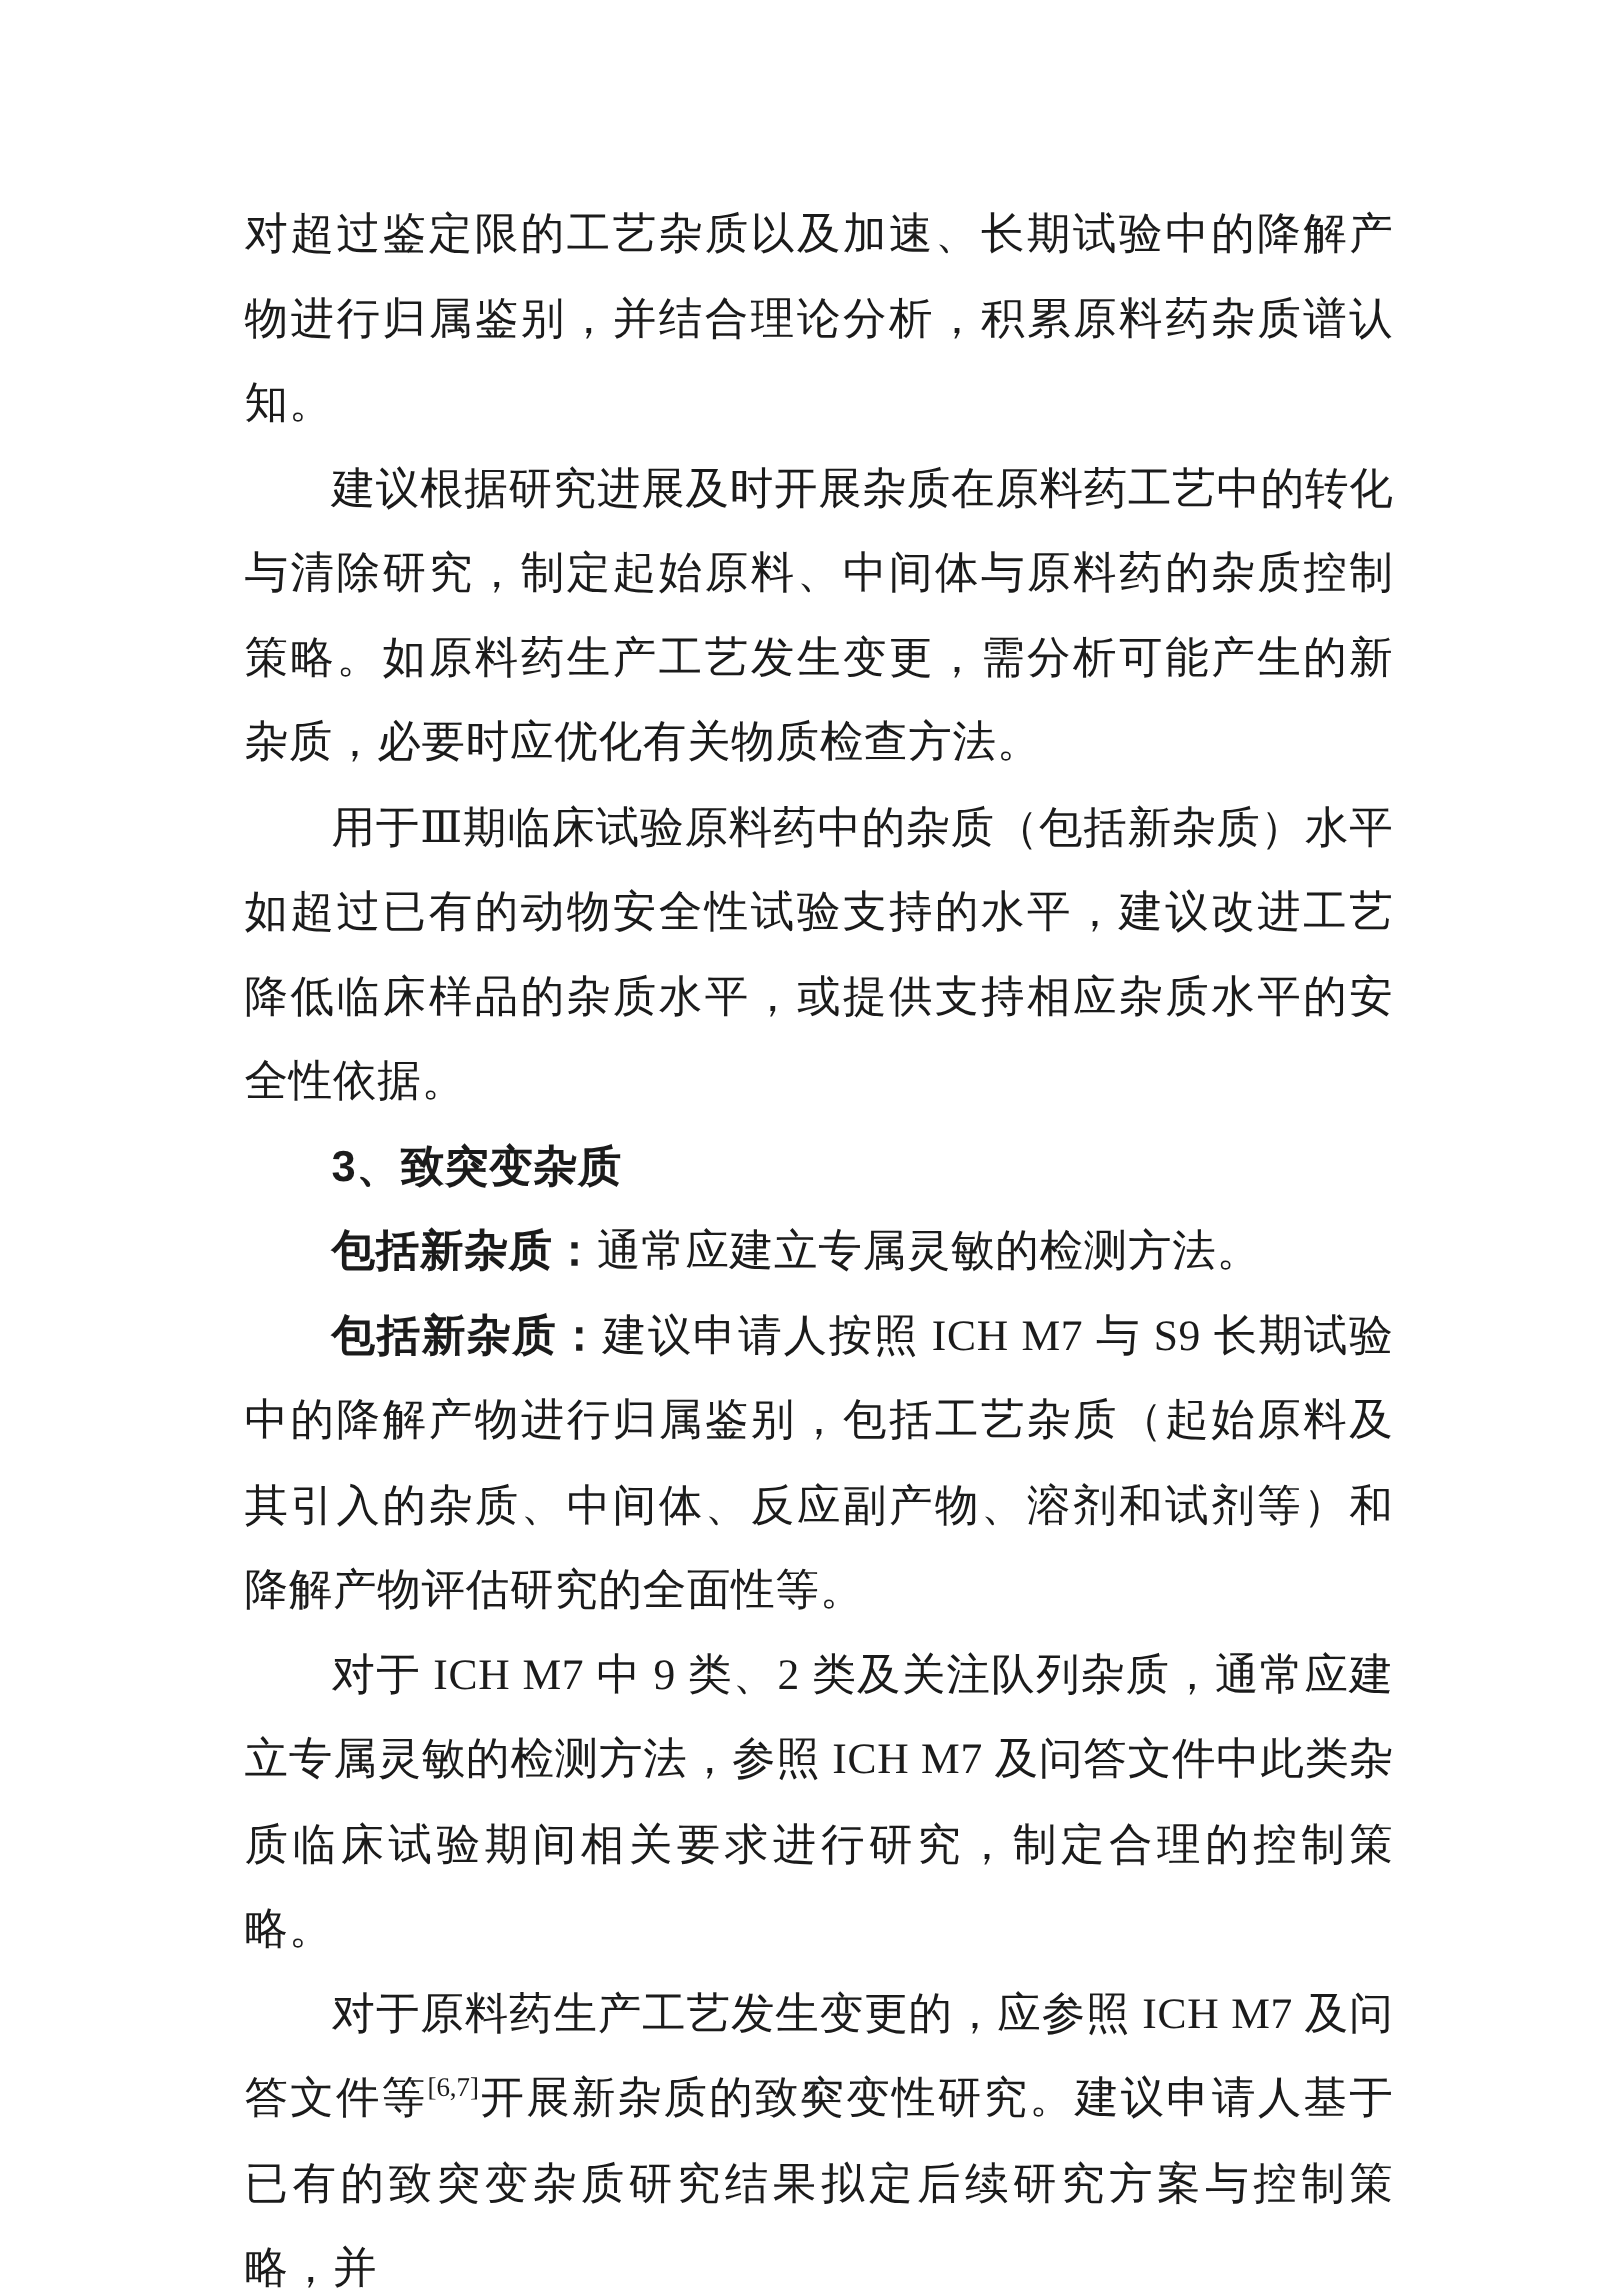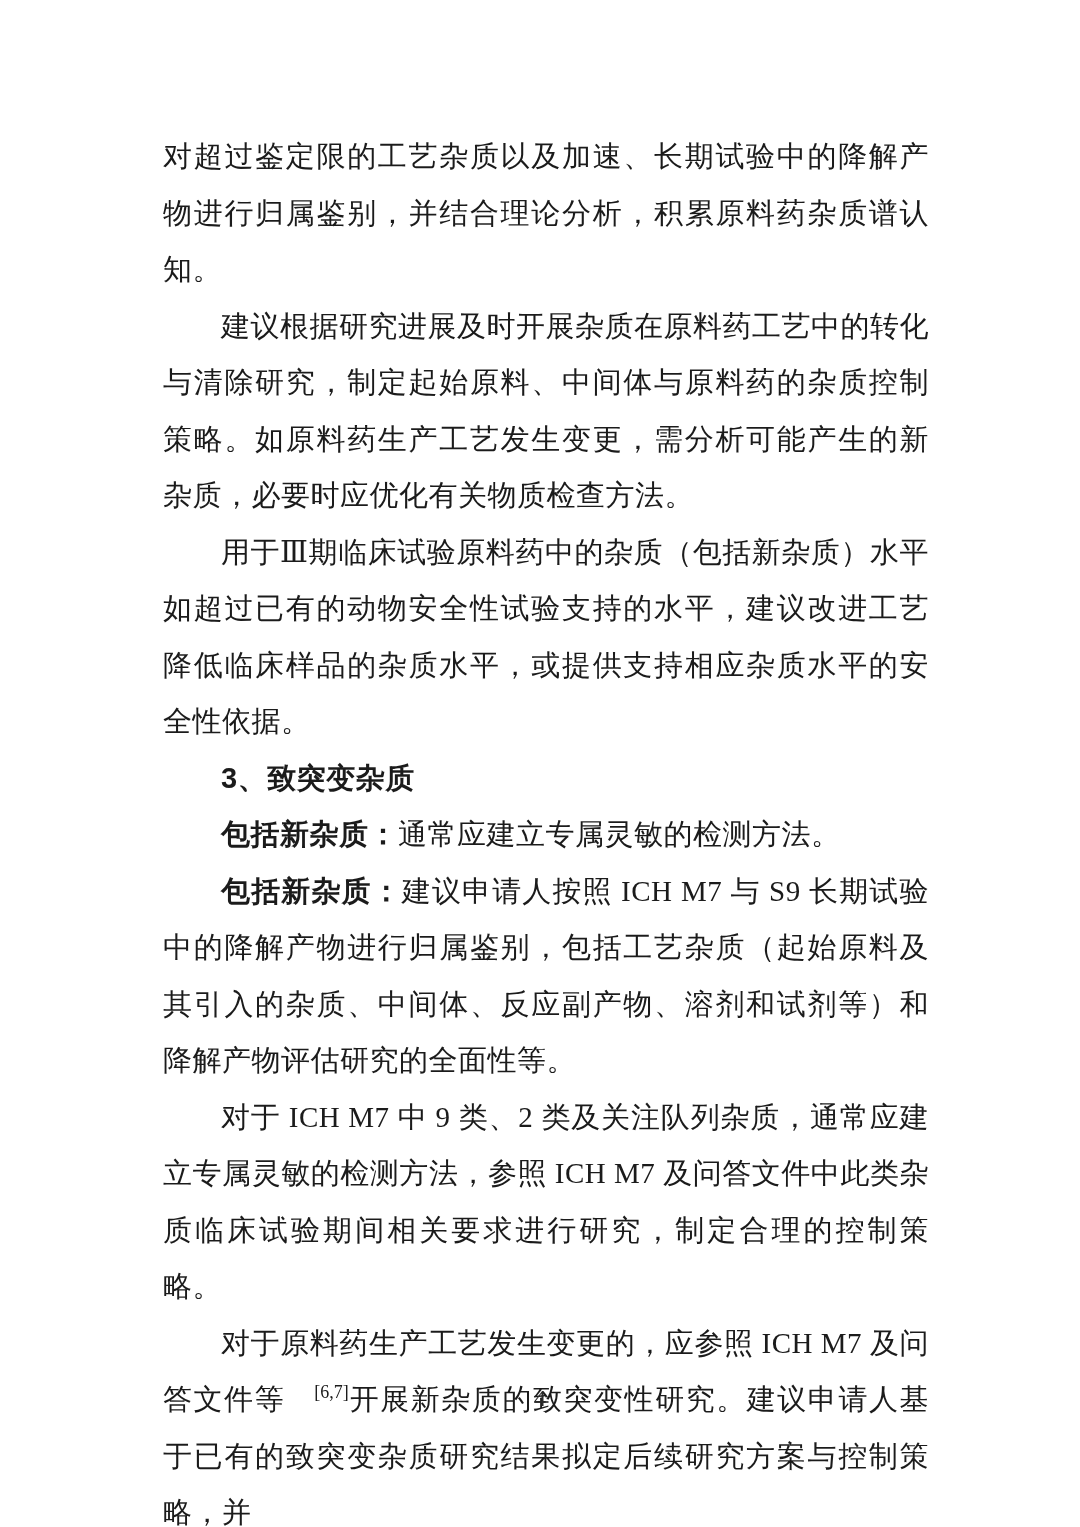--- a/index.html
+++ b/index.html
@@ -44,21 +44,20 @@
   .lead,
   .heading {
     font-weight: bold;
     font-family: "Liberation Sans", "DejaVu Sans", sans-serif;
   }
   sup.cite {
     font-size: 0.62em;
     line-height: 0;
     vertical-align: super;
     letter-spacing: 0;
-    margin-left: 29px;
   }
   .page-number {
     position: absolute;
     top: 1384px;
     left: 0;
     width: 100%;
     text-align: center;
     font-size: 24px;
     line-height: 28px;
     color: #2a2a2a;

